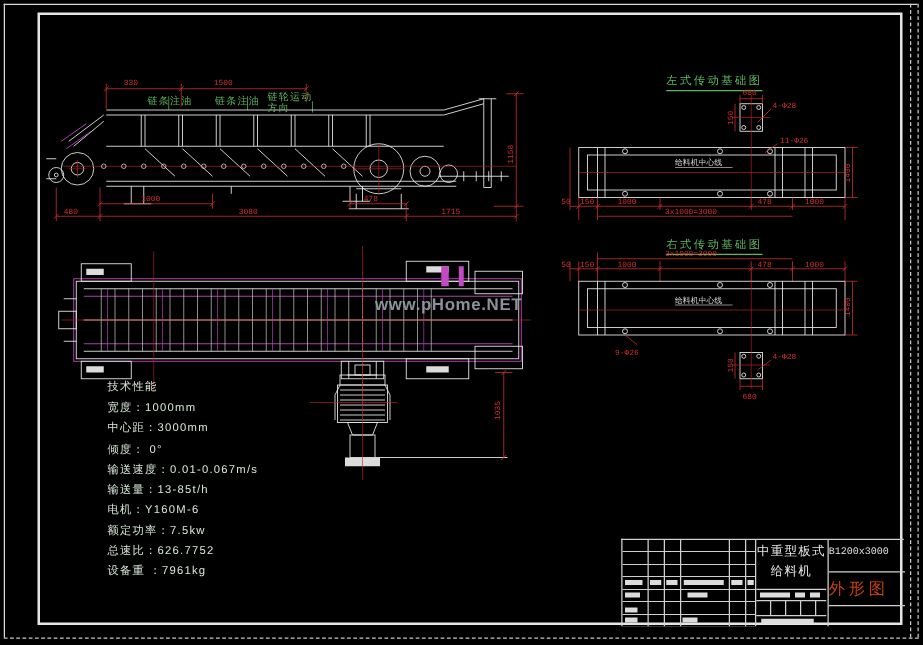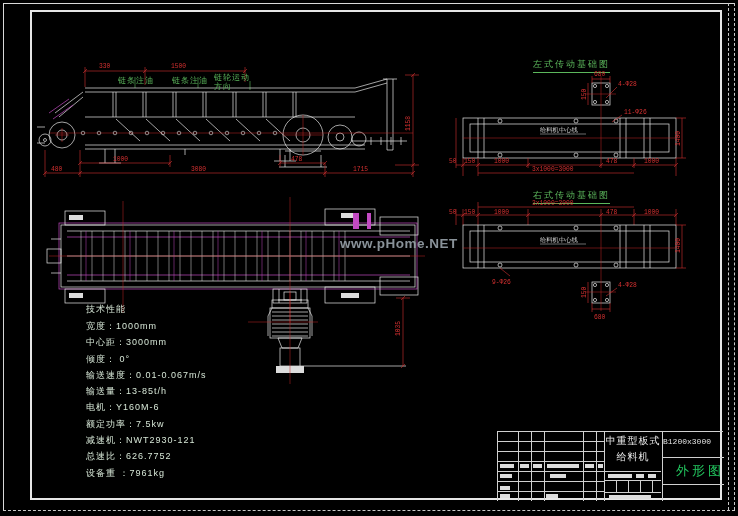--- a/index.html
+++ b/index.html
@@ -12,33 +12,33 @@
   .dash-h{border-top:1px dashed #c8c8c8;}
   .inner-frame{left:30px;top:10px;width:692px;height:490px;border:2px solid #e6e6e6;box-sizing:border-box;}
   
   .gtext{color:#5cb85c;font-size:8px;line-height:9px;letter-spacing:1px;white-space:nowrap;}
   .vtitle{color:#5cb85c;font-size:9px;letter-spacing:2px;border-bottom:1px solid #5cb85c;padding-bottom:1px;white-space:nowrap;}
   
   .params{left:86px;top:303px;color:#d6e6d6;font-size:9px;letter-spacing:1px;}
   .params .p-title{height:17px;}
   .params .p-item{height:16.3px;white-space:nowrap;}
   
-  .wm{left:300px;top:236px;color:#98a2aa;font-size:13.5px;font-weight:bold;letter-spacing:.5px;opacity:.9;margin-left:40px;}
+  .wm{left:300px;top:236px;color:#98a2aa;font-size:13.5px;font-weight:bold;letter-spacing:.5px;opacity:.9;}
   
   .tb{left:497px;top:431px;width:225px;height:69px;border-top:1px solid #d0d0d0;border-left:1px solid #d0d0d0;}
   .tb .line{position:absolute;background:#d0d0d0;}
   .tb-grid{position:absolute;left:0;top:0;width:106px;height:69px;border-right:1px solid #d0d0d0;
     background-image:repeating-linear-gradient(to bottom,transparent 0px,transparent 9px,#d0d0d0 9px,#d0d0d0 10px);}
   .bar{position:absolute;height:4px;background:#dcdcdc;}
   .tb-mid{position:absolute;left:107px;top:0;width:56px;height:69px;}
   .tb-name{position:absolute;left:0;width:56px;text-align:center;color:#e8e8e8;font-size:10px;letter-spacing:1px;white-space:nowrap;}
   .tb-right{position:absolute;left:164px;top:0;width:61px;height:69px;border-left:1px solid #d0d0d0;}
   .tb-model{position:absolute;left:0;top:5px;width:61px;color:#e0e0e0;font-size:8px;
     font-family:"Liberation Mono",monospace;letter-spacing:0;}
-  .tb-sheet{position:absolute;left:0;top:30px;width:61px;text-align:right;color:#22c55e;font-size:13px;letter-spacing:3px;}
+  .tb-sheet{position:absolute;left:0;top:30px;width:61px;text-align:left;color:#c2410c;font-size:13px;letter-spacing:3px;}
   svg{position:absolute;overflow:visible;}
   svg text{font-family:"Liberation Mono",monospace;}
   .dimtxt{font-size:6.3px;fill:#d43030;}
   .lbltxt{font-size:6.3px;fill:#dadada;}
 </style>
 </head>
 <body>
 
 <div class="canvas">
 
@@ -193,21 +193,20 @@
 
   <div class="abs params">
     <div class="p-title" style="">技术性能</div>
     <div class="p-item">宽度：1000mm</div>
     <div class="p-item">中心距：3000mm</div>
     <div class="p-item">倾度： 0°</div>
     <div class="p-item">输送速度：0.01-0.067m/s</div>
     <div class="p-item">输送量：13-85t/h</div>
     <div class="p-item">电机：Y160M-6</div>
     <div class="p-item">额定功率：7.5kw</div>
-    <div class="p-item">减速机：NWT2930-121</div>
     <div class="p-item">总速比：626.7752</div>
     <div class="p-item">设备重 ：7961kg</div>
   </div>
 
   <div class="abs wm">www.pHome.NET</div>
 
   <div class="abs vtitle" style="left:533px;top:58px;">左式传动基础图</div>
   <svg style="left:448px;top:68px;" width="252" height="125" viewBox="0 0 252 125">
     <g stroke="#e8e8e8" stroke-width=".7" fill="none">
       <rect x="15" y="50" width="213" height="40"></rect>

